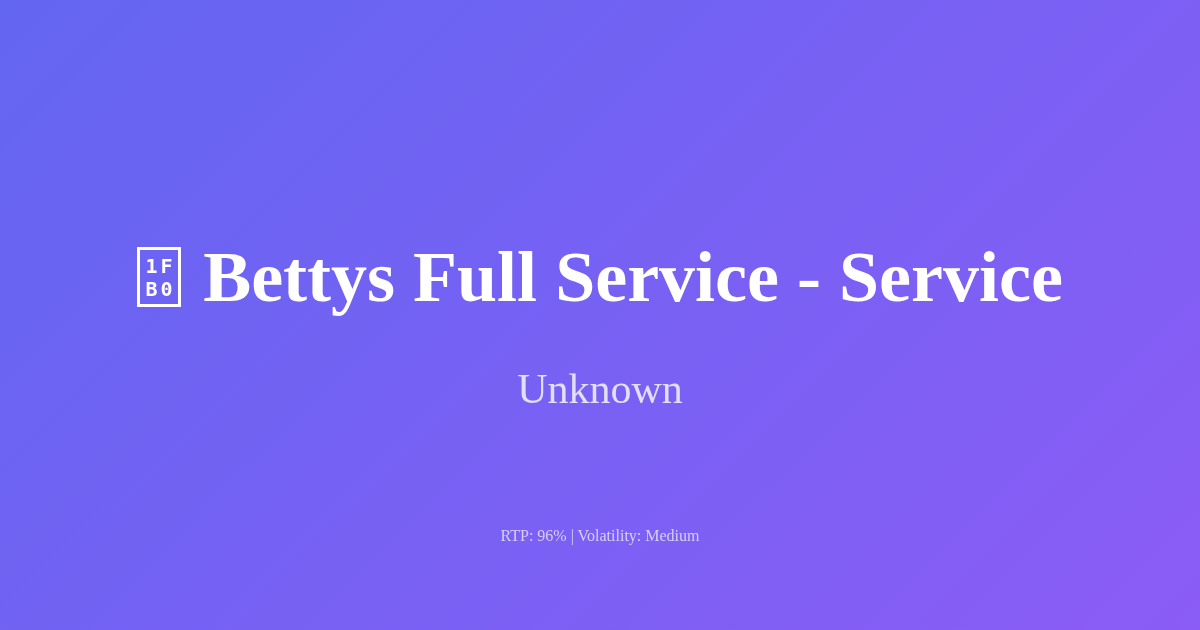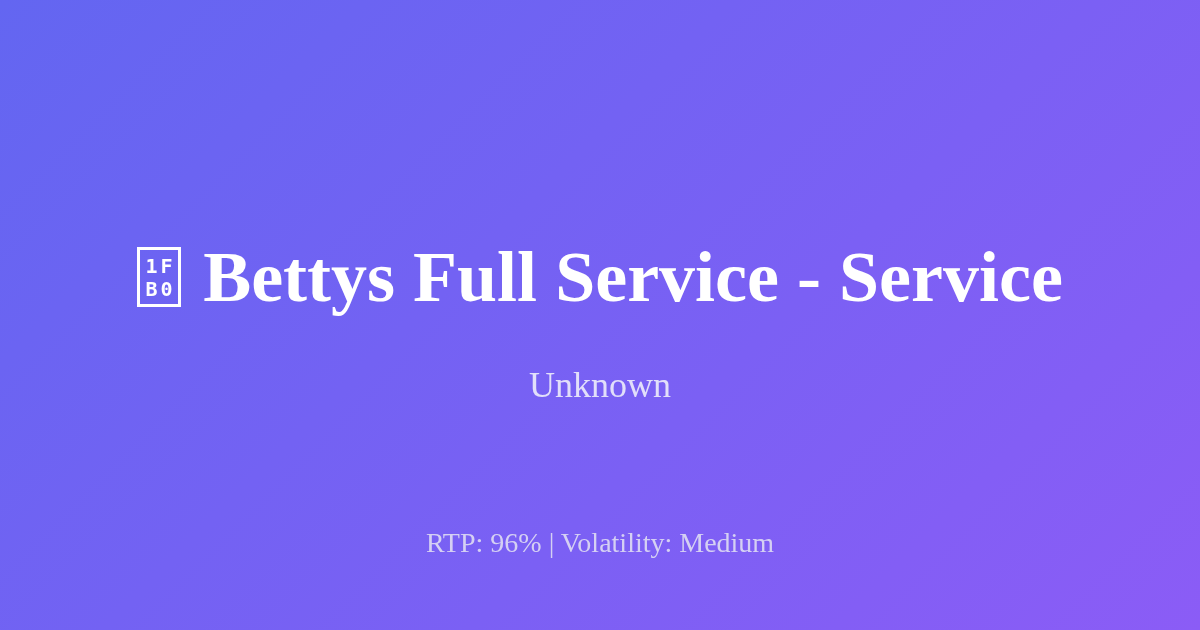--- a/index.html
+++ b/index.html
@@ -85,35 +85,35 @@
 
   
   .subtitle {
     position: absolute;
     top: 364px;
     left: 0;
     width: 1200px;
     text-align: center;
     font-family: "Liberation Serif", "DejaVu Serif", serif;
     font-weight: normal;
-    font-size: 36px;
+    font-size: 42px;
     line-height: 1.2;
     color: #E2DFFA;
   }
 
   
   .stats-line {
     position: absolute;
     top: 526px;
     left: 0;
     width: 1200px;
     text-align: center;
     font-family: "Liberation Serif", "DejaVu Serif", serif;
     font-weight: normal;
-    font-size: 28px;
+    font-size: 16px;
     line-height: 1.2;
     color: #D5D0F3;
   }
 </style>
 </head>
 <body>
 
 <div class="og-card" style="background: linear-gradient(135deg, rgb(99, 102, 241) 0%, rgb(139, 92, 246) 100%);">
 
   <div class="title-row">

